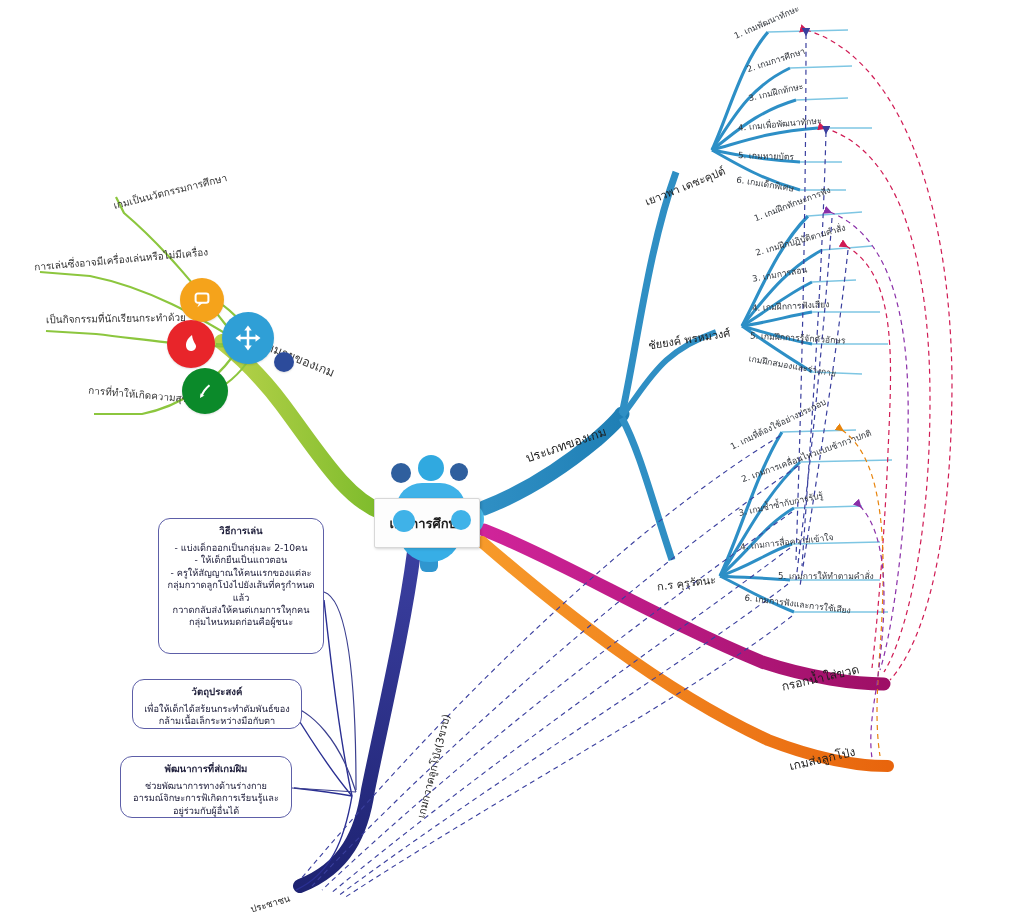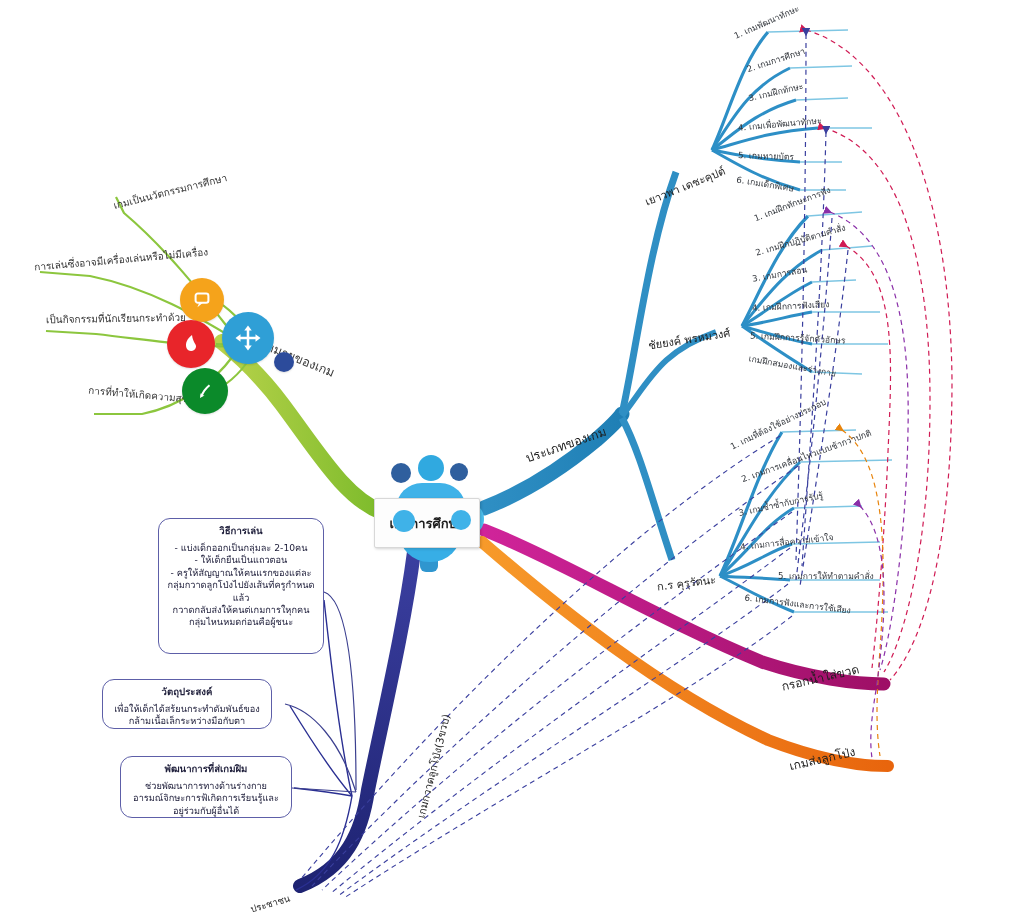--- a/index.html
+++ b/index.html
@@ -36,21 +36,21 @@
   #ic-green{left:182px;top:368px;width:46px;height:46px;background:#0b8a2a;}
   #ic-blue{left:222px;top:312px;width:52px;height:52px;background:#2f9fd6;}
   #ic-navy{left:274px;top:352px;width:20px;height:20px;background:#2c4b9b;}
 
   
   .note{position:absolute;border:1.2px solid #5d5fa8;border-radius:12px;
     background:#ffffff;text-align:center;color:#20203c;z-index:25;
     font-size:9.2px;line-height:1.35;padding:6px 8px;box-sizing:border-box;}
   .note .nt{font-weight:700;display:block;margin-bottom:4px;font-size:9.6px;}
   #note-howto{left:158px;top:518px;width:166px;height:136px;}
-  #note-obj{left:102px;top:679px;width:170px;height:50px;}
+  #note-obj{left:132px;top:679px;width:170px;height:50px;}
   #note-dev{left:120px;top:756px;width:172px;height:62px;}
   #lb-meaning{left:234px;top:347px;font-size:12.5px;color:#3b3b3b;
     transform:rotate(22deg);}
   #lb-types{left:524px;top:438px;font-size:12.5px;color:#1d1d1d;transform:rotate(-19deg);}
   #lb-author1{left:643px;top:181px;font-size:11px;color:#1d1d1d;transform:rotate(-22deg);}
   #lb-author2{left:648px;top:334px;font-size:11px;color:#1d1d1d;transform:rotate(-9deg);}
   #lb-author3{left:657px;top:578px;font-size:11px;color:#1d1d1d;transform:rotate(-7deg);}
   #lb-water{left:781px;top:672px;font-size:12px;color:#1d1d1d;transform:rotate(-13deg);}
   #lb-balloon{left:789px;top:753px;font-size:12px;color:#1d1d1d;transform:rotate(-13deg);}
   #lb-sweep{left:380px;top:760px;font-size:10.5px;color:#1d1d1d;

